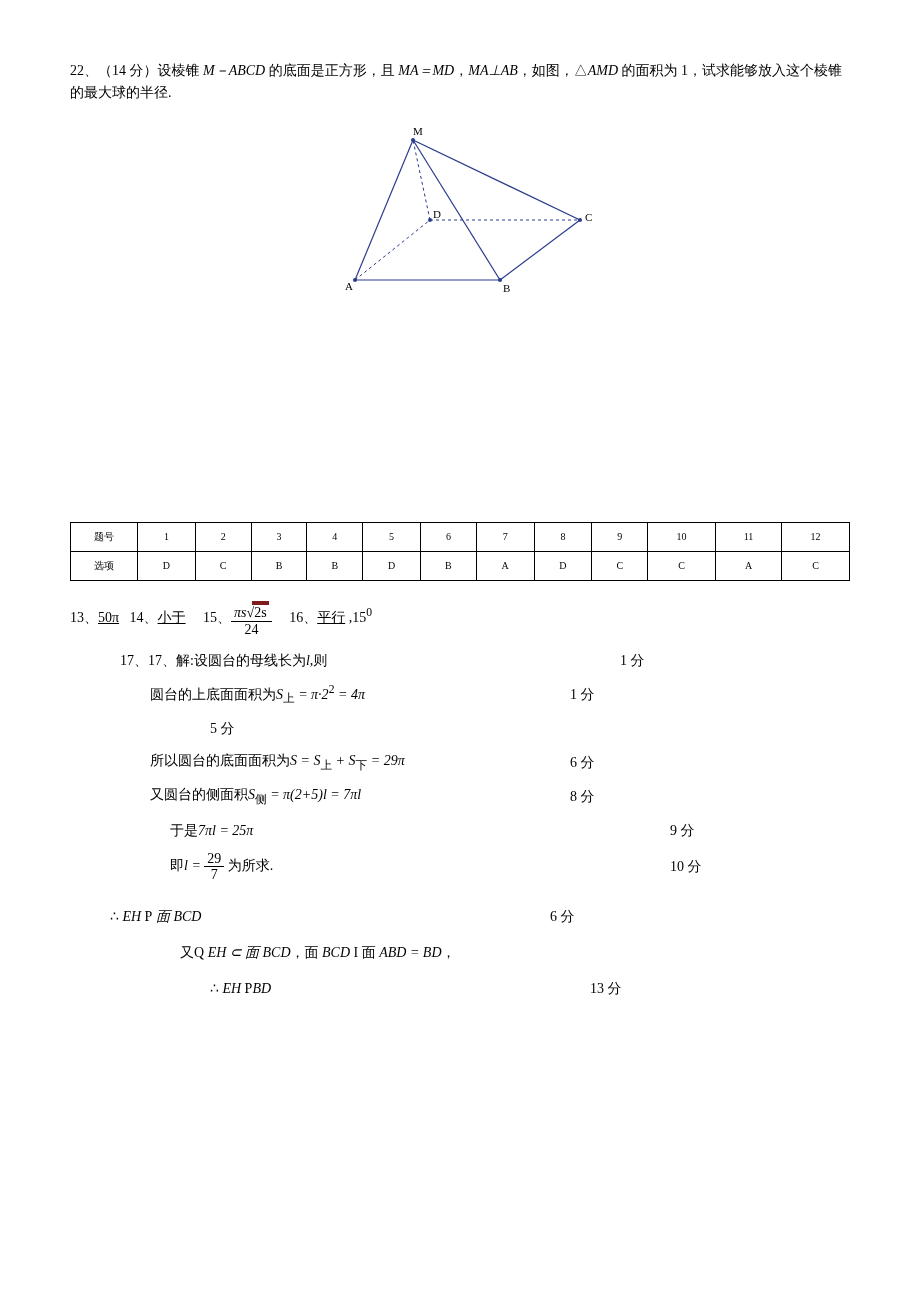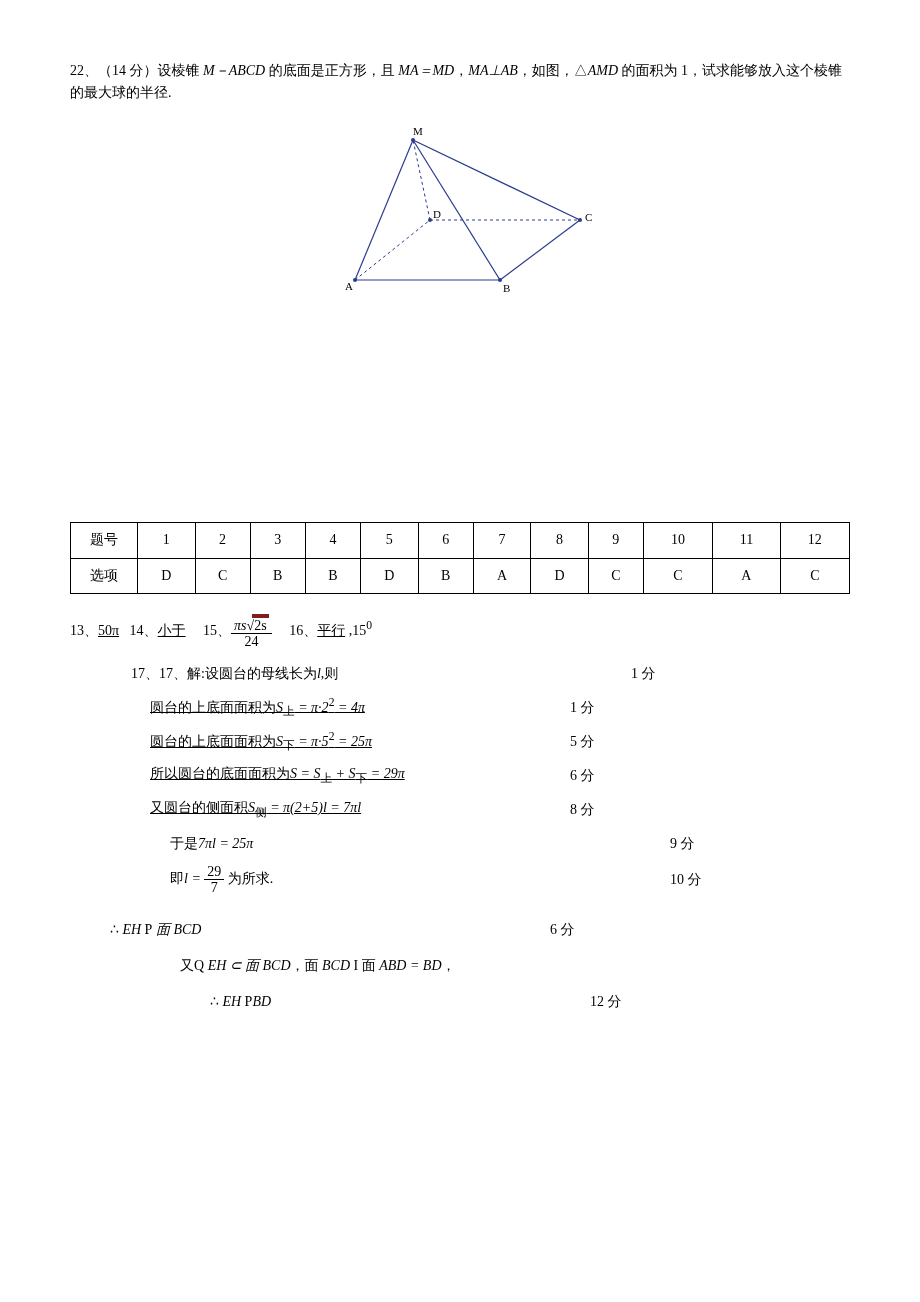--- a/index.html
+++ b/index.html
@@ -26,44 +26,43 @@
     .answer-table {
       border-collapse: collapse;
       width: 100%;
       margin-top: 220px;
       margin-bottom: 20px;
     }
     .answer-table td {
       border: 1px solid #000;
       text-align: center;
       padding: 6px 4px;
-      font-size: 14px;
+      font-size: 10px;
     }
     .answer-table .label-cell {
       width: 58px;
     }
     .fill-in-row {
       margin-bottom: 10px;
     }
     .underline {
       text-decoration: underline;
     }
     .solution-block {
       margin-left: 50px;
     }
     .solution-line {
       display: flex;
       align-items: center;
-      margin: 6px 11px;
+      margin: 6px 0;
       min-height: 28px;
     }
     .solution-text {
       flex: 0 0 auto;
       min-width: 360px;
-      text-decoration: underline;
     }
     .solution-score {
       flex: 0 0 auto;
       margin-left: 60px;
     }
     .solution-text-wide {
       flex: 0 0 auto;
       min-width: 440px;
     }
     .indent-more {
@@ -189,21 +188,20 @@
 <div class="solution-block">
   <div class="solution-line">
     <span class="solution-text-wide"><span>17、17、解:设圆台的母线长为</span><span class="italic">l</span><span>,则</span></span>
     <span class="solution-score">1 分</span>
   </div>
   <div class="solution-line indent-more">
     <span class="solution-text"><span>圆台的上底面面积为</span><span class="italic">S</span><sub>上</sub><span class="italic"> = π·2</span><sup>2</sup><span class="italic"> = 4π</span></span>
     <span class="solution-score">1 分</span>
   </div>
   <div class="solution-line indent-more">
-    <span class="solution-text"><span>圆台的上底面面积为</span><span class="italic">S</span><sub>下</sub><span class="italic"> = π·5</span><sup>2</sup><span class="italic"> = 25π</span></span>
     <span class="solution-score">5 分</span>
   </div>
   <div class="solution-line indent-more">
     <span class="solution-text"><span>所以圆台的底面面积为</span><span class="italic">S = S</span><sub>上</sub><span class="italic"> + S</span><sub>下</sub><span class="italic"> = 29π</span></span>
     <span class="solution-score">6 分</span>
   </div>
   <div class="solution-line indent-more">
     <span class="solution-text"><span>又圆台的侧面积</span><span class="italic">S</span><sub>侧</sub><span class="italic"> = π(2+5)l = 7πl</span></span>
     <span class="solution-score">8 分</span>
   </div>
@@ -226,15 +224,15 @@
   </div>
   <div class="proof-line" style="margin-left:70px;">
     <span class="proof-text">
       <span>又</span><span class="symbol">Q</span> <span class="italic">EH ⊂ 面</span> <span class="italic">BCD</span><span>，面 </span><span class="italic">BCD </span><span class="symbol">I</span><span> 面 </span><span class="italic">ABD = BD</span><span>，</span>
     </span>
   </div>
   <div class="proof-line" style="margin-left:100px;">
     <span class="proof-text" style="min-width:380px;">
       <span class="symbol">∴</span> <span class="italic">EH </span><span class="symbol">P</span><span class="italic">BD</span>
     </span>
-    <span class="proof-score">12 分</span>
+    <span class="proof-score">13 分</span>
   </div>
 </div>
 
 </body></html>

